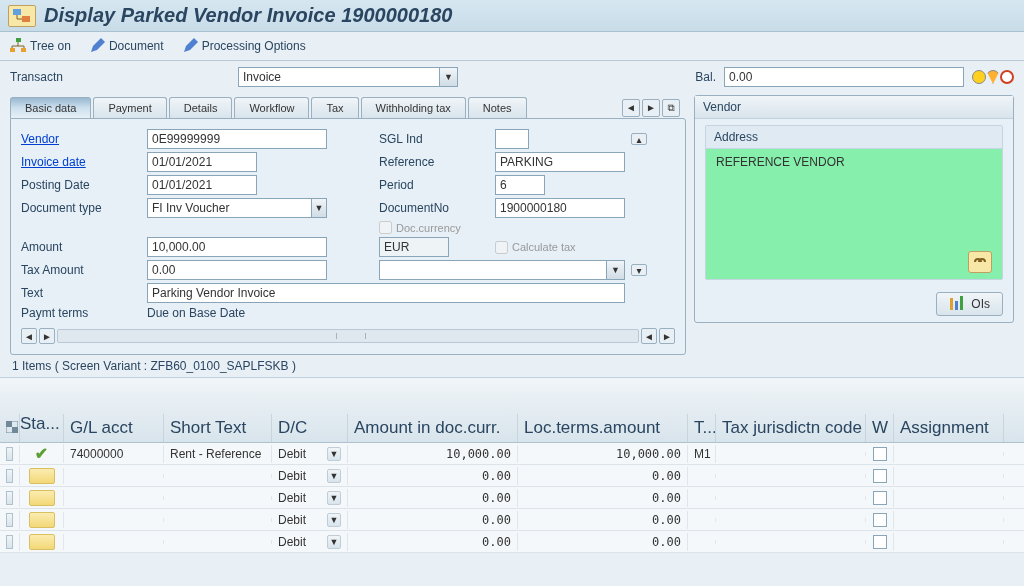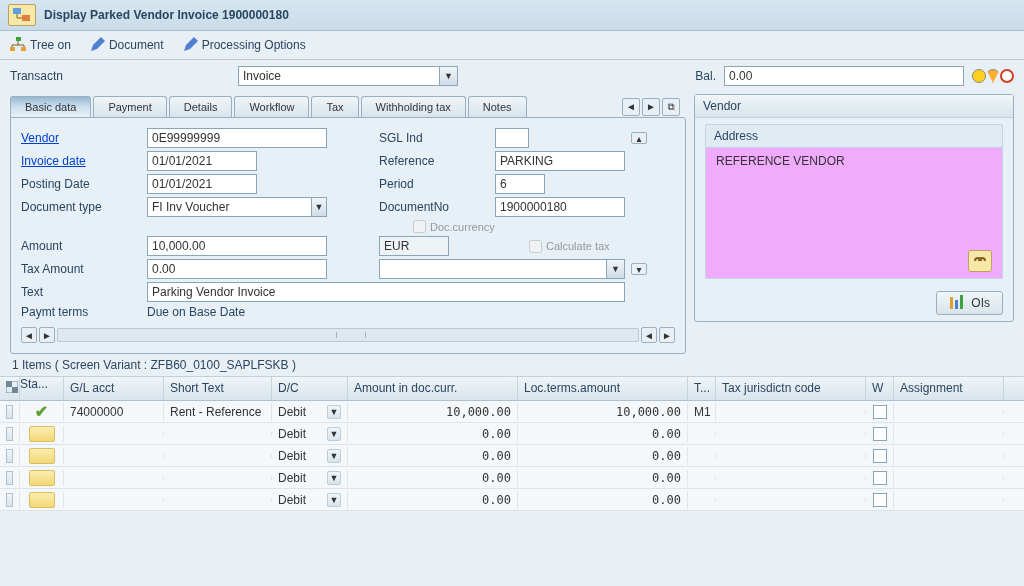--- a/index.html
+++ b/index.html
@@ -1,20 +1,20 @@
 <!DOCTYPE html>
 <html><head>
 <meta charset="utf-8">
 <style>
 * { box-sizing: border-box; margin: 0; padding: 0; font-family: Arial, sans-serif; }
 body { background: #e8f0f5; font-size: 12px; color: #333; width: 1024px; height: 586px; overflow: hidden; }
 
 .title-bar { background: linear-gradient(#d5e6f0, #c8dce8); padding: 4px 8px; display: flex; align-items: center; gap: 8px; border-bottom: 1px solid #a8c0d0; }
 .title-icon { width: 28px; height: 22px; background: #f8e8a8; border: 1px solid #c0a060; border-radius: 2px; display: flex; align-items: center; justify-content: center; }
-.title-text { font-size: 12px; font-weight: bold; color: #2a4560; }
+.title-text { font-size: 20px; font-weight: bold; font-style: italic; color: #2a4560; }
 
 .toolbar { padding: 6px 10px; display: flex; gap: 18px; align-items: center; border-bottom: 1px solid #b8c8d4; }
 .tb-btn { display: flex; align-items: center; gap: 4px; cursor: pointer; color: #2a4560; }
 .tb-icon { width: 16px; height: 16px; }
 
 .form-row { padding: 6px 10px; display: flex; align-items: center; gap: 8px; }
 .lbl { color: #2a4560; font-size: 12px; }
 .fld { background: #fff; border: 1px solid #8aa4b8; padding: 2px 4px; height: 20px; font-size: 12px; color: #333; }
 
 .main-area { display: flex; gap: 8px; padding: 0 10px; justify-content: space-between; }
@@ -29,47 +29,47 @@
 
 .tab-panel { background: #e6f0f6; border: 1px solid #9ab0c0; padding: 10px; border-radius: 0 3px 3px 3px; }
 .panel-grid { display: grid; grid-template-columns: 120px 180px 40px 110px 130px 30px; gap: 3px 6px; align-items: center; }
 .link-lbl { color: #0040d0; text-decoration: underline; cursor: pointer; font-size: 12px; }
 .plain-lbl { color: #2a4560; font-size: 12px; }
 .combo { display: flex; }
 .combo .fld { flex: 1; }
 .combo-btn { width: 18px; background: linear-gradient(#f0f5f8, #d0dce6); border: 1px solid #8aa4b8; border-left: none; display:flex; align-items:center; justify-content:center; font-size:9px; }
 .chk { display: inline-flex; align-items: center; gap: 4px; color: #999; font-size: 11px; }
 .chk input { margin: 0; }
-.disabled { color: #999; margin-left: 34px; }
+.disabled { color: #999; }
 .scroll-strip { display:flex; align-items:center; margin-top:8px; gap:2px; }
 .scroll-strip .nav-btn { width: 16px; height: 16px; }
 .scroll-track { flex:1; height: 14px; background: #e0e8ef; border: 1px solid #b8c8d4; border-radius: 2px; position: relative; }
 .scroll-grip { position:absolute; left:48%; top:3px; width:30px; height:6px; border-left:1px solid #a0b4c4; border-right:1px solid #a0b4c4;}
 
 .bal-row { display: flex; align-items: center; gap: 8px; margin-left: 6px; }
 .status-ind { display: flex; gap: 0; }
 .ci { width: 14px; height: 14px; border-radius: 50%; border: 1px solid #888; }
 .ci.y { background: #ffd020; }
 
 .panel-box { background: #e6f0f6; border: 1px solid #9ab0c0; border-radius: 3px; margin-top: 2px; }
 .panel-hd { background: linear-gradient(#f0f5f8, #d8e4ec); border-bottom: 1px solid #c0d0dc; padding: 4px 8px; font-size: 12px; color: #2a4560; }
 .panel-bd { padding: 6px 10px; }
-.addr-sub { background: #f0abfc; border: 1px solid #c4d4e0; border-radius: 2px; }
+.addr-sub { background: #86efac; border: 1px solid #c4d4e0; border-radius: 2px; }
 .addr-sub .panel-hd { background: #e0eaf2; border-bottom: 1px solid #c4d4e0; }
 .addr-body { height: 130px; padding: 6px 10px; display:flex; flex-direction:row; }
 .link-btn { width: 24px; height: 22px; background: #f8e8a8; border: 1px solid #c0a060; border-radius: 3px; margin-left:auto; margin-top:auto; display:flex; align-items:center; justify-content:center;}
 
 .oi-row { padding: 6px 10px; display:flex; justify-content:flex-end; }
 .oi-btn { display:flex; align-items:center; gap:6px; background: linear-gradient(#f0f5f8, #d8e4ec); border: 1px solid #9ab0c0; border-radius:3px; padding: 3px 12px; cursor:pointer;}
 .oi-ic { width:16px; height:16px; }
 
 .grid-title { padding: 4px 12px; color: #2a4560; font-size: 12px; }
 .data-grid { border-top: 1px solid #c0d0dc; }
 .gh-row { display:flex; background: linear-gradient(#f0f5f8, #d8e4ec); border-bottom: 1px solid #b0c0cc; }
-.gh { border-right: 1px solid #c8d4de; padding: 4px 6px; font-size: 12px; color: #2a4560; overflow:hidden; white-space:nowrap; }
+.gh { border-right: 1px solid #c8d4de; padding: 4px 6px; font-size: 17px; color: #2a4560; overflow:hidden; white-space:nowrap;margin-top:36px; }
 .gr-row { display:flex; border-bottom: 1px solid #dce4ea; background: #f5f8fa; height: 22px; align-items:center; }
 .gc { border-right: 1px solid #e0e6ec; padding: 2px 6px; font-size: 12px; overflow:hidden; white-space:nowrap; display:flex; align-items:center; }
 .gc.num { justify-content:flex-end; font-family: monospace; }
 .col-sel { width: 20px; justify-content:center;}
 .col-sta { width: 44px; justify-content:center; padding:0;}
 .col-gl { width: 100px; }
 .col-st { width: 108px; }
 .col-dc { width: 76px; }
 .col-amt { width: 170px; }
 .col-loc { width: 170px; }

